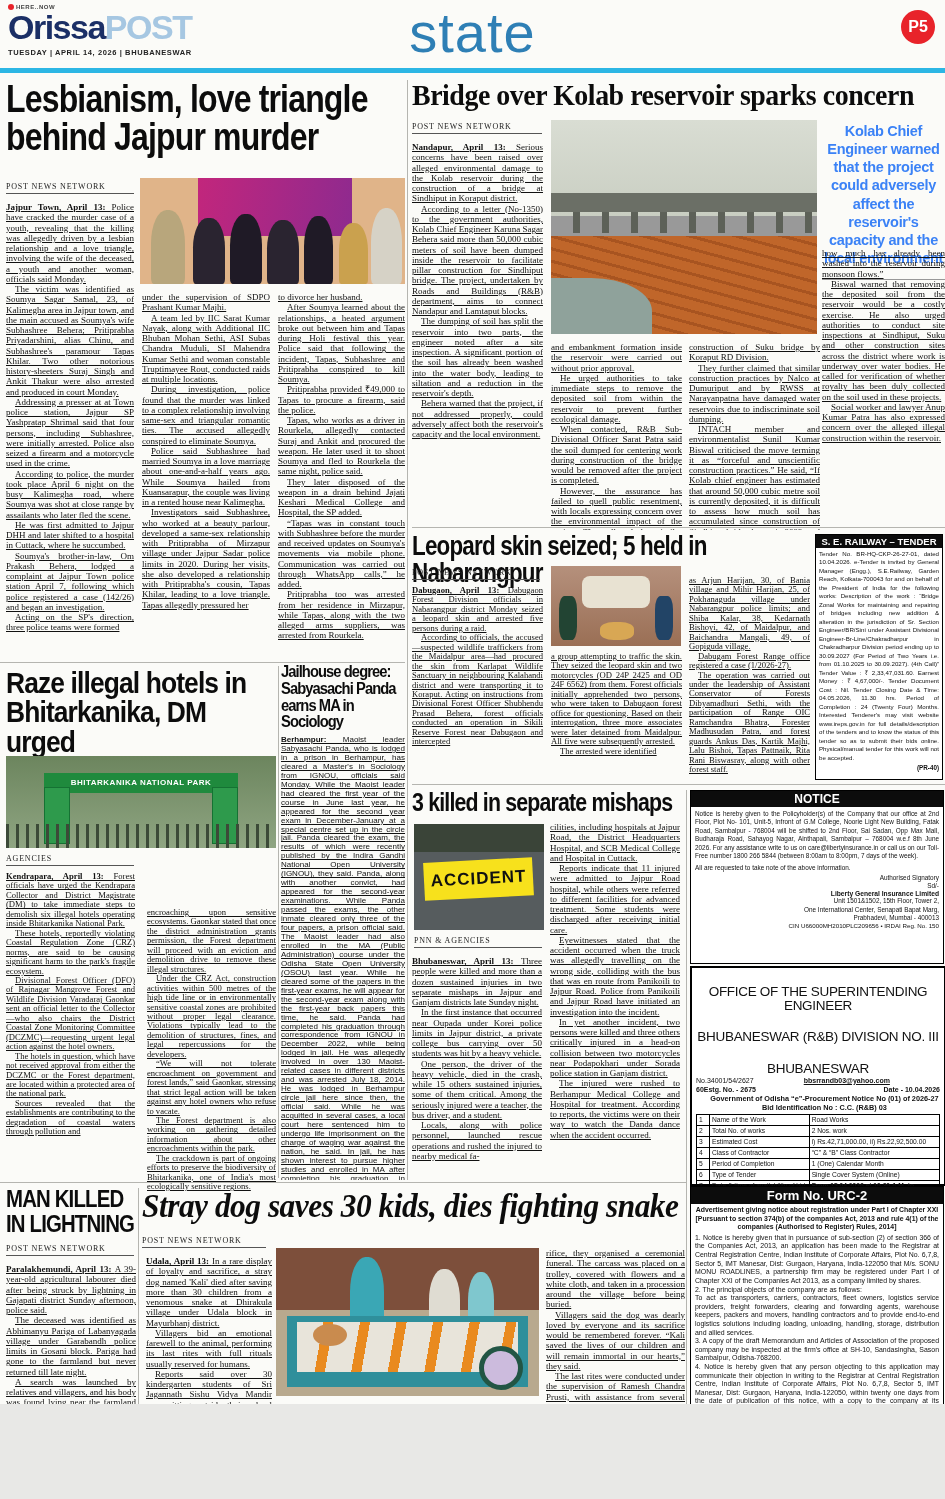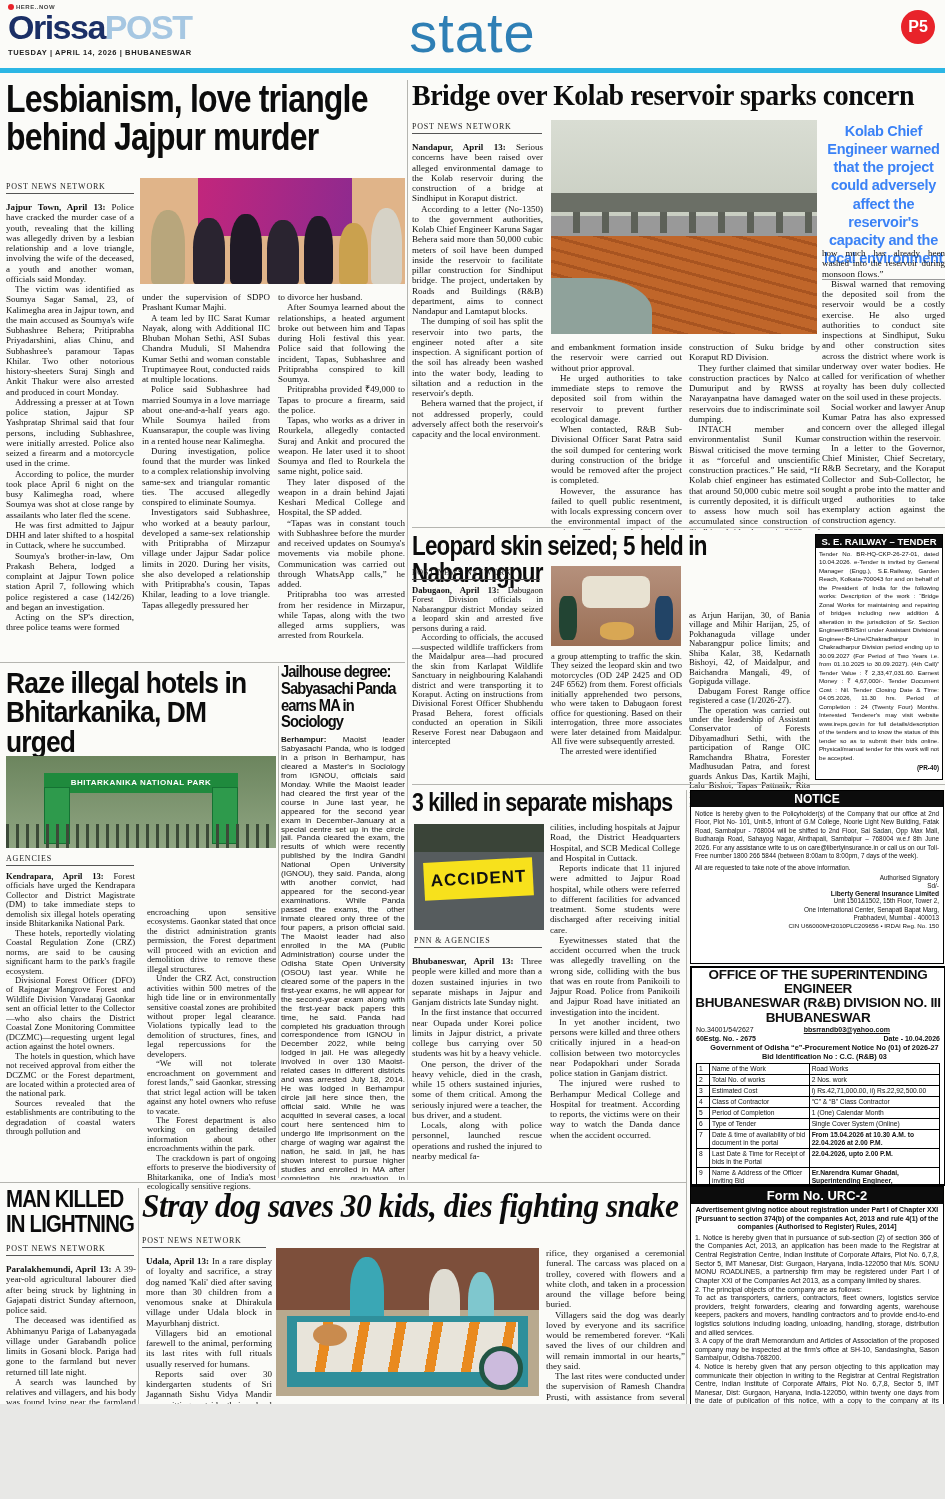--- a/index.html
+++ b/index.html
@@ -24,21 +24,21 @@
   .abs{position:absolute;}
   .headline{font-family:"Liberation Sans",sans-serif;font-weight:bold;color:#0c0c0c;
       line-height:.98;letter-spacing:-1px;transform-origin:0 0;}
   .cond85{transform:scaleX(.85);width:117%;}
   .cond82{transform:scaleX(.82);width:122%;}
   .cond80{transform:scaleX(.80);width:125%;}
   .cond88{transform:scaleX(.88);width:113%;}
   .serifhead{font-family:"Liberation Serif",serif;letter-spacing:-.5px;}
   .byline{font:8px "Liberation Serif",serif;letter-spacing:.8px;color:#222;
       border-bottom:1px solid #555;padding-bottom:2px;}
-  .col{overflow:hidden;}
+  .col{overflow:hidden;text-decoration:underline;}
   .col p{margin:0;font-size:9px;line-height:1.14;text-align:justify;}
   .col p:not(:first-child){text-indent:9px;}
   .col p b{font-weight:bold;}
   .col.sm p{font-size:8.6px;line-height:1.1;}
   .sanscol p{font-family:"Liberation Sans",sans-serif;font-size:8px;line-height:1.12;}
   .pullquote{font:bold 14.5px "Liberation Sans",sans-serif;color:#3b82f6;text-align:center;
       line-height:1.25;border-bottom:1px solid #999;padding-bottom:12px;letter-spacing:-.3px;}
   .rule{position:absolute;background:#b5b5b0;}
   
   .photo{position:absolute;overflow:hidden;background:#999;}
@@ -79,21 +79,21 @@
   .adbox{position:absolute;border:1px solid #000;background:#fff;font-family:"Liberation Sans",sans-serif;}
   .adbar{background:#0c0c0c;color:#fff;text-align:center;font-weight:bold;}
   .tenderbody{font-size:6.15px;line-height:1.38;text-align:justify;padding:2px 3px;}
   .tenderpr{font-size:6.3px;font-weight:bold;text-align:right;padding:0 3px 2px;}
   .noticebody{font-size:6.4px;line-height:1.32;text-align:justify;padding:3px 4px 0;}
   .noticenote{font-size:6.4px;padding:3px 4px;}
   .rightlines{font-size:6.4px;text-align:right;padding:0 4px;line-height:1.3;}
   .rightlines div{margin:0;}
   .companyline{font-weight:bold;font-size:6.7px;text-align:right;padding:0 4px;}
   .cinline{font-size:6.2px;text-align:right;padding:0 4px 3px;}
-  .rnbtitle{font-weight:bold;text-align:center;font-size:13.5px;line-height:1.05;letter-spacing:-.3px;padding-top:0;}
+  .rnbtitle{font-weight:normal;text-align:center;font-size:13.5px;line-height:1.05;letter-spacing:-.3px;padding-top:17px;}
   .rnbrow{display:flex;justify-content:space-between;font-size:7px;padding:1px 4px;}
   .rnbemail{text-decoration:underline;font-weight:bold;}
   .rnbgov{font-weight:bold;text-align:center;font-size:7.3px;line-height:1.25;margin-left:13px;}
   .rnbtable{width:calc(100% - 8px);margin:2px 4px;border-collapse:collapse;font-size:6.7px;}
   .rnbtable td{border:1px solid #000;padding:1px 2px;vertical-align:top;line-height:1.2;}
   .rnbtable td:first-child{width:8px;}
   .rnbtable td:nth-child(2){width:41%;}
   .rnbtable td.b{font-weight:bold;}
   .rnbfoot{font-size:6.3px;padding:1px 4px;line-height:1.25;}
   .rnbsd{display:flex;justify-content:space-between;align-items:flex-end;font-size:6.4px;padding:1px 4px 2px;}
@@ -147,22 +147,22 @@
         <p>The victim was identified as Soumya Sagar Samal, 23, of Kalimegha area in Jajpur town, and the main accused as Soumya's wife Subhashree Behera; Pritiprabha Priyadarshini, alias Chinu, and Subhashree's paramour Tapas Khilar. Two other notorious history-sheeters Suraj Singh and Ankit Thakur were also arrested and produced in court Monday.</p>
         <p>Addressing a presser at at Town police station, Jajpur SP Yashpratap Shrimal said that four persons, including Subhashree, were initially arrested. Police also seized a firearm and a motorcycle used in the crime.</p>
         <p>According to police, the murder took place April 6 night on the busy Kalimegha road, where Soumya was shot at close range by assailants who later fled the scene.</p>
         <p>He was first admitted to Jajpur DHH and later shifted to a hospital in Cuttack, where he succumbed.</p>
         <p>Soumya's brother-in-law, Om Prakash Behera, lodged a complaint at Jajpur Town police station April 7, following which police registered a case (142/26) and began an investigation.</p>
         <p>Acting on the SP's direction, three police teams were formed</p>
       </div>
     <div class="abs col" style="left:136px;top:212px;width:128px;height:370px;">
         <p>under the supervision of SDPO Prashant Kumar Majhi.</p>
         <p>A team led by IIC Sarat Kumar Nayak, along with Additional IIC Bhuban Mohan Sethi, ASI Subas Chandra Muduli, SI Mahendra Kumar Sethi and woman constable Truptimayee Rout, conducted raids at multiple locations.</p>
+        <p>During investigation, police found that the murder was linked to a complex relationship involving same-sex and triangular romantic ties. The accused allegedly conspired to eliminate Soumya.</p>
         <p>Police said Subhashree had married Soumya in a love marriage about one-and-a-half years ago. While Soumya hailed from Kuansarapur, the couple was living in a rented house near Kalimegha.</p>
-        <p>During investigation, police found that the murder was linked to a complex relationship involving same-sex and triangular romantic ties. The accused allegedly conspired to eliminate Soumya.</p>
         <p>Investigators said Subhashree, who worked at a beauty parlour, developed a same-sex relationship with Pritiprabha of Mirzapur village under Jajpur Sadar police limits in 2020. During her visits, she also developed a relationship with Pritiprabha's cousin, Tapas Khilar, leading to a love triangle. Tapas allegedly pressured her</p>
       </div>
     <div class="abs col" style="left:272px;top:212px;width:127px;height:370px;">
         <p>to divorce her husband.</p>
         <p>After Soumya learned about the relationships, a heated argument broke out between him and Tapas during Holi festival this year. Police said that following the incident, Tapas, Subhashree and Pritiprabha conspired to kill Soumya.</p>
         <p>Pritiprabha provided ₹49,000 to Tapas to procure a firearm, said the police.</p>
         <p>Tapas, who works as a driver in Rourkela, allegedly contacted Suraj and Ankit and procured the weapon. He later used it to shoot Soumya and fled to Rourkela the same night, police said.</p>
         <p>They later disposed of the weapon in a drain behind Jajati Keshari Medical College and Hospital, the SP added.</p>
         <p>“Tapas was in constant touch with Subhashree before the murder and received updates on Soumya's movements via mobile phone. Communication was carried out through WhatsApp calls,” he added.</p>
         <p>Pritiprabha too was arrested from her residence in Mirzapur, while Tapas, along with the two alleged arms suppliers, was arrested from Rourkela.</p>
@@ -194,42 +194,41 @@
       </div>
     <div class="abs col" style="left:277px;top:262px;width:131px;height:188px;">
         <p>construction of Suku bridge by Koraput RD Division.</p>
         <p>They further claimed that similar construction practices by Nalco at Dumuriput and by RWSS at Narayanpatna have damaged water reservoirs due to indiscriminate soil dumping.</p>
         <p>INTACH member and environmentalist Sunil Kumar Biswal criticised the move terming it as “forceful and unscientific construction practices.” He said, “If Kolab chief engineer has estimated that around 50,000 cubic metre soil is currently deposited, it is difficult to assess how much soil has accumulated since construction of Sindhiput bridge began in 2023, and</p>
       </div>
     <div class="abs col" style="left:410px;top:168px;width:123px;height:282px;">
         <p>how much has already been washed into the reservoir during monsoon flows.”</p>
         <p>Biswal warned that removing the deposited soil from the reservoir would be a costly exercise. He also urged authorities to conduct site inspections at Sindhiput, Suku and other construction sites across the district where work is underway over water bodies. He called for verification of whether royalty has been duly collected on the soil used in these projects.</p>
         <p>Social worker and lawyer Anup Kumar Patra has also expressed concern over the alleged illegal construction within the reservoir.</p>
-        <p>In a letter to the Governor, Chief Minister, Chief Secretary, R&amp;B Secretary, and the Koraput Collector and Sub-Collector, he sought a probe into the matter and urged authorities to take exemplary action against the construction agency.</p>
       </div>
   </div>
 
   <div class="abs" style="left:412px;top:532px;width:398px;height:248px;">
     <div class="headline cond80" style="font-size:28px;">Leopard skin seized; 5 held in Nabarangpur</div>
     <div class="abs byline" style="left:0;top:36px;width:128px;">POST NEWS NETWORK</div>
     <div class="abs col sm" style="left:0;top:54px;width:131px;height:192px;">
         <p><b>Dabugaon, April 13: </b>Dabugaon Forest Division officials in Nabarangpur district Monday seized a leopard skin and arrested five persons during a raid.</p>
         <p>According to officials, the accused—suspected wildlife traffickers from the Maidalpur area—had procured the skin from Karlapat Wildlife Sanctuary in neighbouring Kalahandi district and were transporting it to Koraput. Acting on instructions from Divisional Forest Officer Shubhendu Prasad Behera, forest officials conducted an operation in Sikili Reserve Forest near Dabugaon and intercepted</p>
       </div>
     <div class="photo ph-leopard" style="left:139px;top:34px;width:130px;height:80px;">
       <div class="fig" style="left:6%;bottom:8%;width:14%;height:55%;background:#243;border-radius:30%;"></div>
       <div class="fig" style="left:80%;bottom:8%;width:14%;height:55%;background:#246;border-radius:30%;"></div>
       <div class="fig" style="left:24%;top:12%;width:52%;height:40%;background:#e8e2d2;border-radius:8px;"></div>
       <div class="skin"></div>
     </div>
     <div class="abs col sm" style="left:139px;top:120px;width:131px;height:126px;">
         <p>a group attempting to traffic the skin. They seized the leopard skin and two motorcycles (OD 24P 2425 and OD 24F 6562) from them. Forest officials initially apprehended two persons, who were taken to Dabugaon forest office for questioning. Based on their interrogation, three more associates were later detained from Maidalpur. All five were subsequently arrested.</p>
         <p>The arrested were identified</p>
       </div>
-    <div class="abs col sm" style="left:277px;top:44px;width:121px;height:202px;margin-top:35px;">
+    <div class="abs col sm" style="left:277px;top:44px;width:121px;height:202px;">
         <p>as Arjun Harijan, 30, of Bania village and Mihir Harijan, 25, of Pokhanaguda village under Nabarangpur police limits; and Shiba Kalar, 38, Kedarnath Bishoyi, 42, of Maidalpur, and Baichandra Mangali, 49, of Gopiguda village.</p>
         <p>Dabugam Forest Range office registered a case (1/2026-27).</p>
         <p>The operation was carried out under the leadership of Assistant Conservator of Forests Dibyamadhuri Sethi, with the participation of Range OIC Ramchandra Bhatra, Forester Madhusudan Patra, and forest guards Ankus Das, Kartik Majhi, Lalu Bishoi, Tapas Pattnaik, Rita Rani Biswasray, along with other forest staff.</p>
       </div>
   </div>
 
   <div class="adbox" style="left:815px;top:534px;width:126px;height:244px;">
     <div class="adbar" style="font-size:9.5px;padding:1px 0;">S. E. RAILWAY – TENDER</div>
     <div class="tenderbody">Tender No. BR-HQ-CKP-26-27-01, dated 10.04.2026. e-Tender is invited by General Manager (Engg.), S.E.Railway, Garden Reach, Kolkata-700043 for and on behalf of the President of India for the following works: Description of the work : “Bridge Zonal Works for maintaining and repairing of bridges including new addition &amp; alteration in the jurisdiction of Sr. Section Engineer/BR/Sini under Assistant Divisional Engineer-Br-Line/Chakradharpur in Chakradharpur Division period ending up to 30.09.2027 (For Period of Two Years i.e. from 01.10.2025 to 30.09.2027). (4th Call)” Tender Value : ₹ 2,33,47,031.60. Earnest Money : ₹ 4,67,000/-. Tender Document Cost : Nil. Tender Closing Date &amp; Time: 04.05.2026, 11.30 hrs. Period of Completion : 24 (Twenty Four) Months. Interested Tenderer's may visit website www.ireps.gov.in for full details/description of the tenders and to know the status of this tender so as to submit their bids online. Physical/manual tender for this work will not be accepted.</div>
     <div class="tenderpr">(PR-40)</div>

